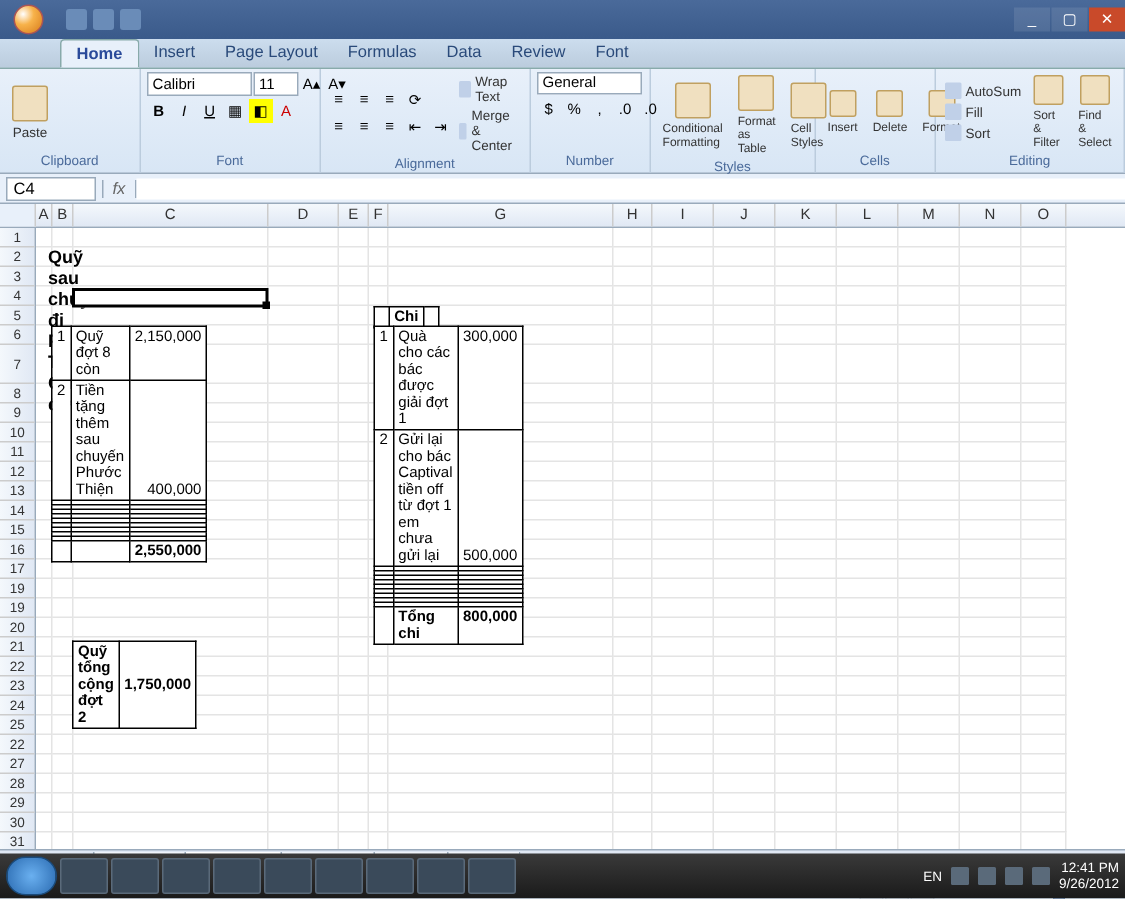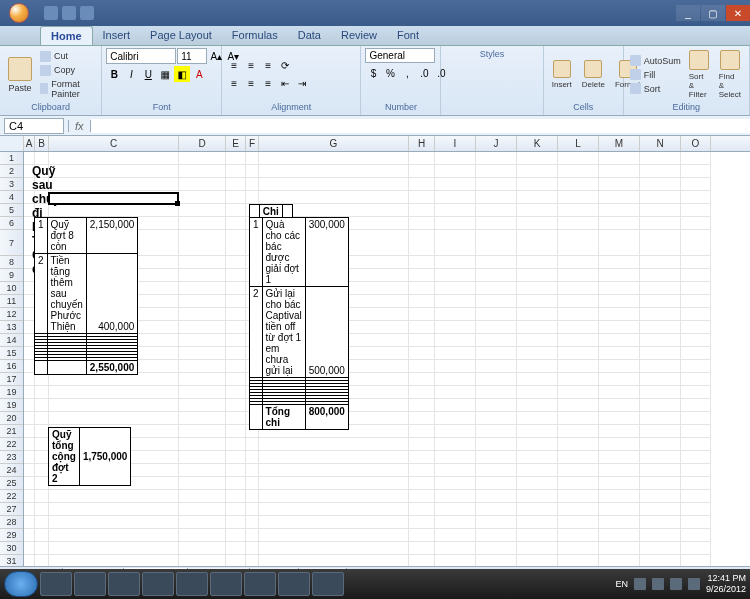--- a/index.html
+++ b/index.html
@@ -130,34 +130,20 @@
   <div class="tab">Font</div>
 </div>
 
 <div class="ribbon">
   <div class="ribbon-group" style="width:110px">
     <div class="ribbon-content">
       <div class="big-btn">
           <div class="big-icon"></div>
           <span>Paste</span>
         </div>
-      <div class="small-row">
-        <div class="small-item">
-            <span class="mini-icon"></span>
-            <span>Cut</span>
-          </div>
-        <div class="small-item">
-            <span class="mini-icon"></span>
-            <span>Copy</span>
-          </div>
-        <div class="small-item">
-            <span class="mini-icon"></span>
-            <span>Format Painter</span>
-          </div>
-      </div>
     </div>
     <div class="ribbon-group-label">Clipboard</div>
   </div>
   <div class="ribbon-group" style="width:120px">
     <div class="ribbon-content" style="flex-direction:column;align-items:flex-start;gap:2px">
       <div class="btn-row">
         <input class="font-select" value="Calibri" style="">
         <input class="size-select" value="11" style="">
         <span class="fmt-btn">A▴</span>
         <span class="fmt-btn">A▾</span>
@@ -189,37 +175,61 @@
           <span class="fmt-btn">⟳</span>
         </div>
         <div class="btn-row">
           <span class="fmt-btn">≡</span>
           <span class="fmt-btn">≡</span>
           <span class="fmt-btn">≡</span>
           <span class="fmt-btn">⇤</span>
           <span class="fmt-btn">⇥</span>
         </div>
       </div>
+      <div class="small-row">
+        <div class="small-item">
+            <span class="mini-icon"></span>
+            <span>Wrap Text</span>
+          </div>
+        <div class="small-item">
+            <span class="mini-icon"></span>
+            <span>Merge &amp; Center</span>
+          </div>
+      </div>
     </div>
     <div class="ribbon-group-label">Alignment</div>
   </div>
   <div class="ribbon-group" style="width:80px">
     <div class="ribbon-content" style="flex-direction:column;gap:2px;align-items:flex-start">
       <input class="font-select" style="width: 70px;" value="General">
       <div class="btn-row">
         <span class="fmt-btn">$</span>
         <span class="fmt-btn">%</span>
         <span class="fmt-btn">,</span>
         <span class="fmt-btn">.0</span>
         <span class="fmt-btn">.0</span>
       </div>
     </div>
     <div class="ribbon-group-label">Number</div>
   </div>
   <div class="ribbon-group" style="width:110px">
+    <div class="ribbon-content">
+      <div class="big-btn">
+          <div class="big-icon"></div>
+          <span style="font-size:8px">Conditional Formatting</span>
+        </div>
+      <div class="big-btn">
+          <div class="big-icon"></div>
+          <span style="font-size:8px">Format as Table</span>
+        </div>
+      <div class="big-btn">
+          <div class="big-icon"></div>
+          <span style="font-size:8px">Cell Styles</span>
+        </div>
+    </div>
     <div class="ribbon-group-label">Styles</div>
   </div>
   <div class="ribbon-group" style="width:80px">
     <div class="ribbon-content">
       <div class="big-btn">
           <div class="big-icon" style="width:18px;height:18px"></div>
           <span style="font-size:8px">Insert</span>
         </div>
       <div class="big-btn">
           <div class="big-icon" style="width:18px;height:18px"></div>

